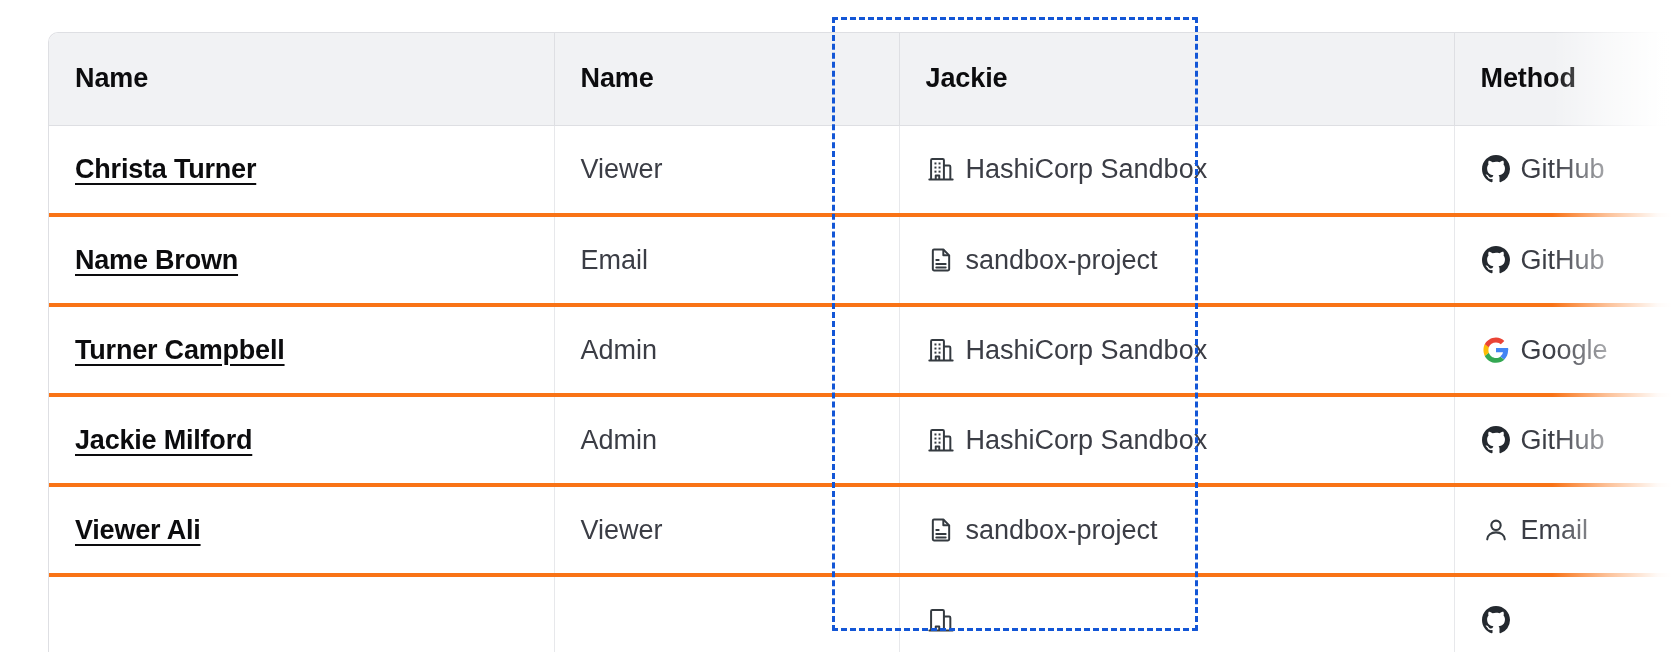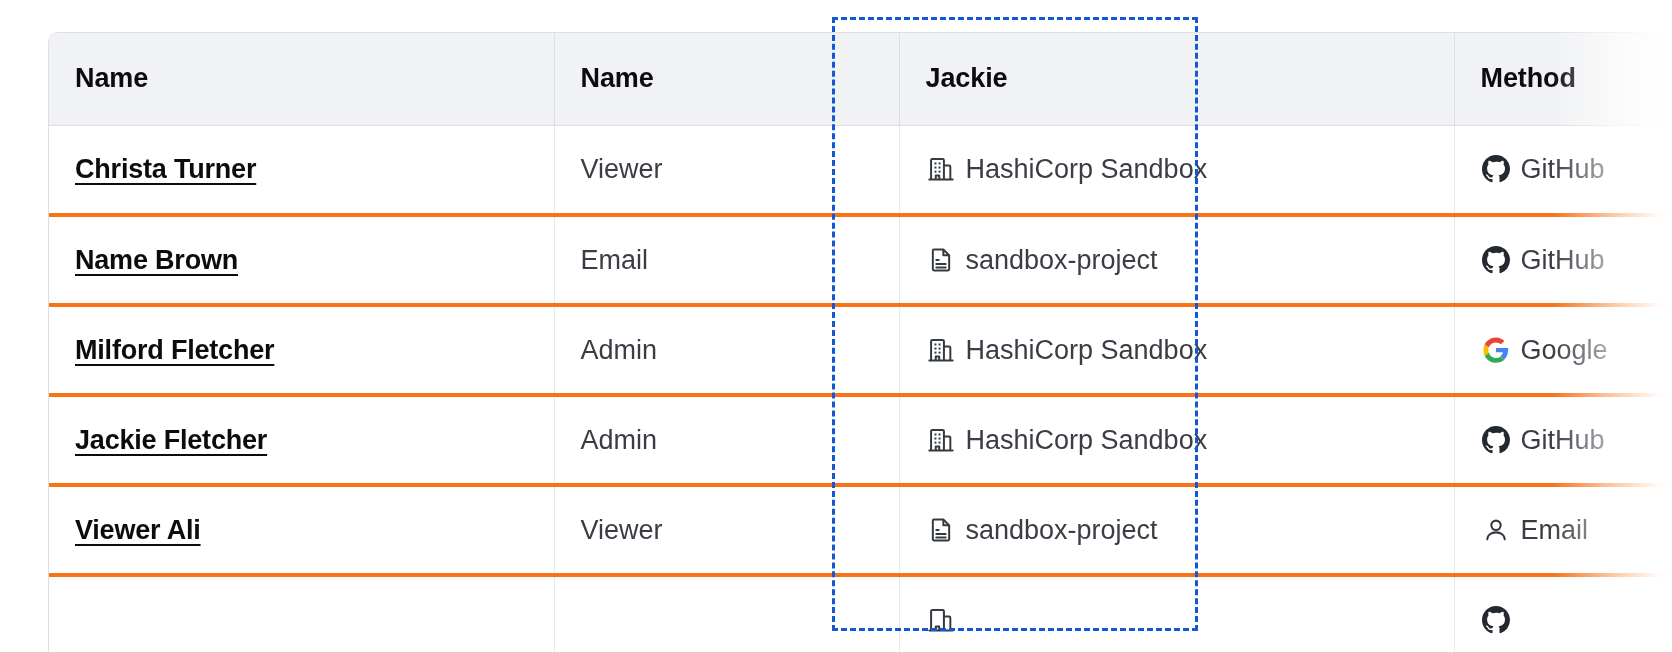--- a/index.html
+++ b/index.html
@@ -232,21 +232,21 @@
                     <path d="M8 0C3.58 0 0 3.58 0 8c0 3.54 2.29 6.53 5.47 7.59.4.07.55-.17.55-.38 0-.19-.01-.82-.01-1.49-2.01.37-2.53-.49-2.69-.94-.09-.23-.48-.94-.82-1.13-.28-.15-.68-.52-.01-.53.63-.01 1.08.58 1.23.82.72 1.21 1.87.87 2.33.66.07-.52.28-.87.51-1.07-1.78-.2-3.64-.89-3.64-3.95 0-.87.31-1.59.82-2.15-.08-.2-.36-1.02.08-2.12 0 0 .67-.21 2.2.82a7.4 7.4 0 0 1 2-.27c.68 0 1.36.09 2 .27 1.53-1.04 2.2-.82 2.2-.82.44 1.1.16 1.92.08 2.12.51.56.82 1.27.82 2.15 0 3.07-1.87 3.75-3.65 3.95.29.25.54.73.54 1.48 0 1.07-.01 1.93-.01 2.2 0 .21.15.46.55.38A8.01 8.01 0 0 0 16 8c0-4.42-3.58-8-8-8z"></path>
                   </svg>
                 </span>
                 <span class="method-text">GitHub</span>
               </div>
             </td>
           </tr>
 
           <tr>
             <td>
-              <span class="name-link">Milford Fletcher</span>
+              <span class="name-link">Turner Campbell</span>
             </td>
             <td>
               <span>Admin</span>
             </td>
             <td>
               <div class="cell-inline">
                 <span class="ico">
                   <svg width="28" height="28" viewBox="0 0 24 24" fill="none">
                     <path d="M3.5 21V4.5a1 1 0 0 1 1-1h9a1 1 0 0 1 1 1V21" stroke="#343a40" stroke-width="1.7" stroke-linejoin="round"></path>
                     <path d="M14.5 9h4.5a1 1 0 0 1 1 1v11" stroke="#343a40" stroke-width="1.7" stroke-linejoin="round"></path>
@@ -273,21 +273,21 @@
                     <path fill="#ea4335" d="M24 11.1c4 0 6.7 1.7 8.3 3.2l6-5.9C34.7 4.9 29.8 2.5 24 2.5 15.6 2.5 8.3 7.4 4.8 14l6.9 5.3c1.7-5.2 6.6-8.2 12.3-8.2z"></path>
                   </svg>
                 </span>
                 <span class="method-text">Google</span>
               </div>
             </td>
           </tr>
 
           <tr>
             <td>
-              <span class="name-link">Jackie Fletcher</span>
+              <span class="name-link">Jackie Milford</span>
             </td>
             <td>
               <span>Admin</span>
             </td>
             <td>
               <div class="cell-inline">
                 <span class="ico">
                   <svg width="28" height="28" viewBox="0 0 24 24" fill="none">
                     <path d="M3.5 21V4.5a1 1 0 0 1 1-1h9a1 1 0 0 1 1 1V21" stroke="#343a40" stroke-width="1.7" stroke-linejoin="round"></path>
                     <path d="M14.5 9h4.5a1 1 0 0 1 1 1v11" stroke="#343a40" stroke-width="1.7" stroke-linejoin="round"></path>

